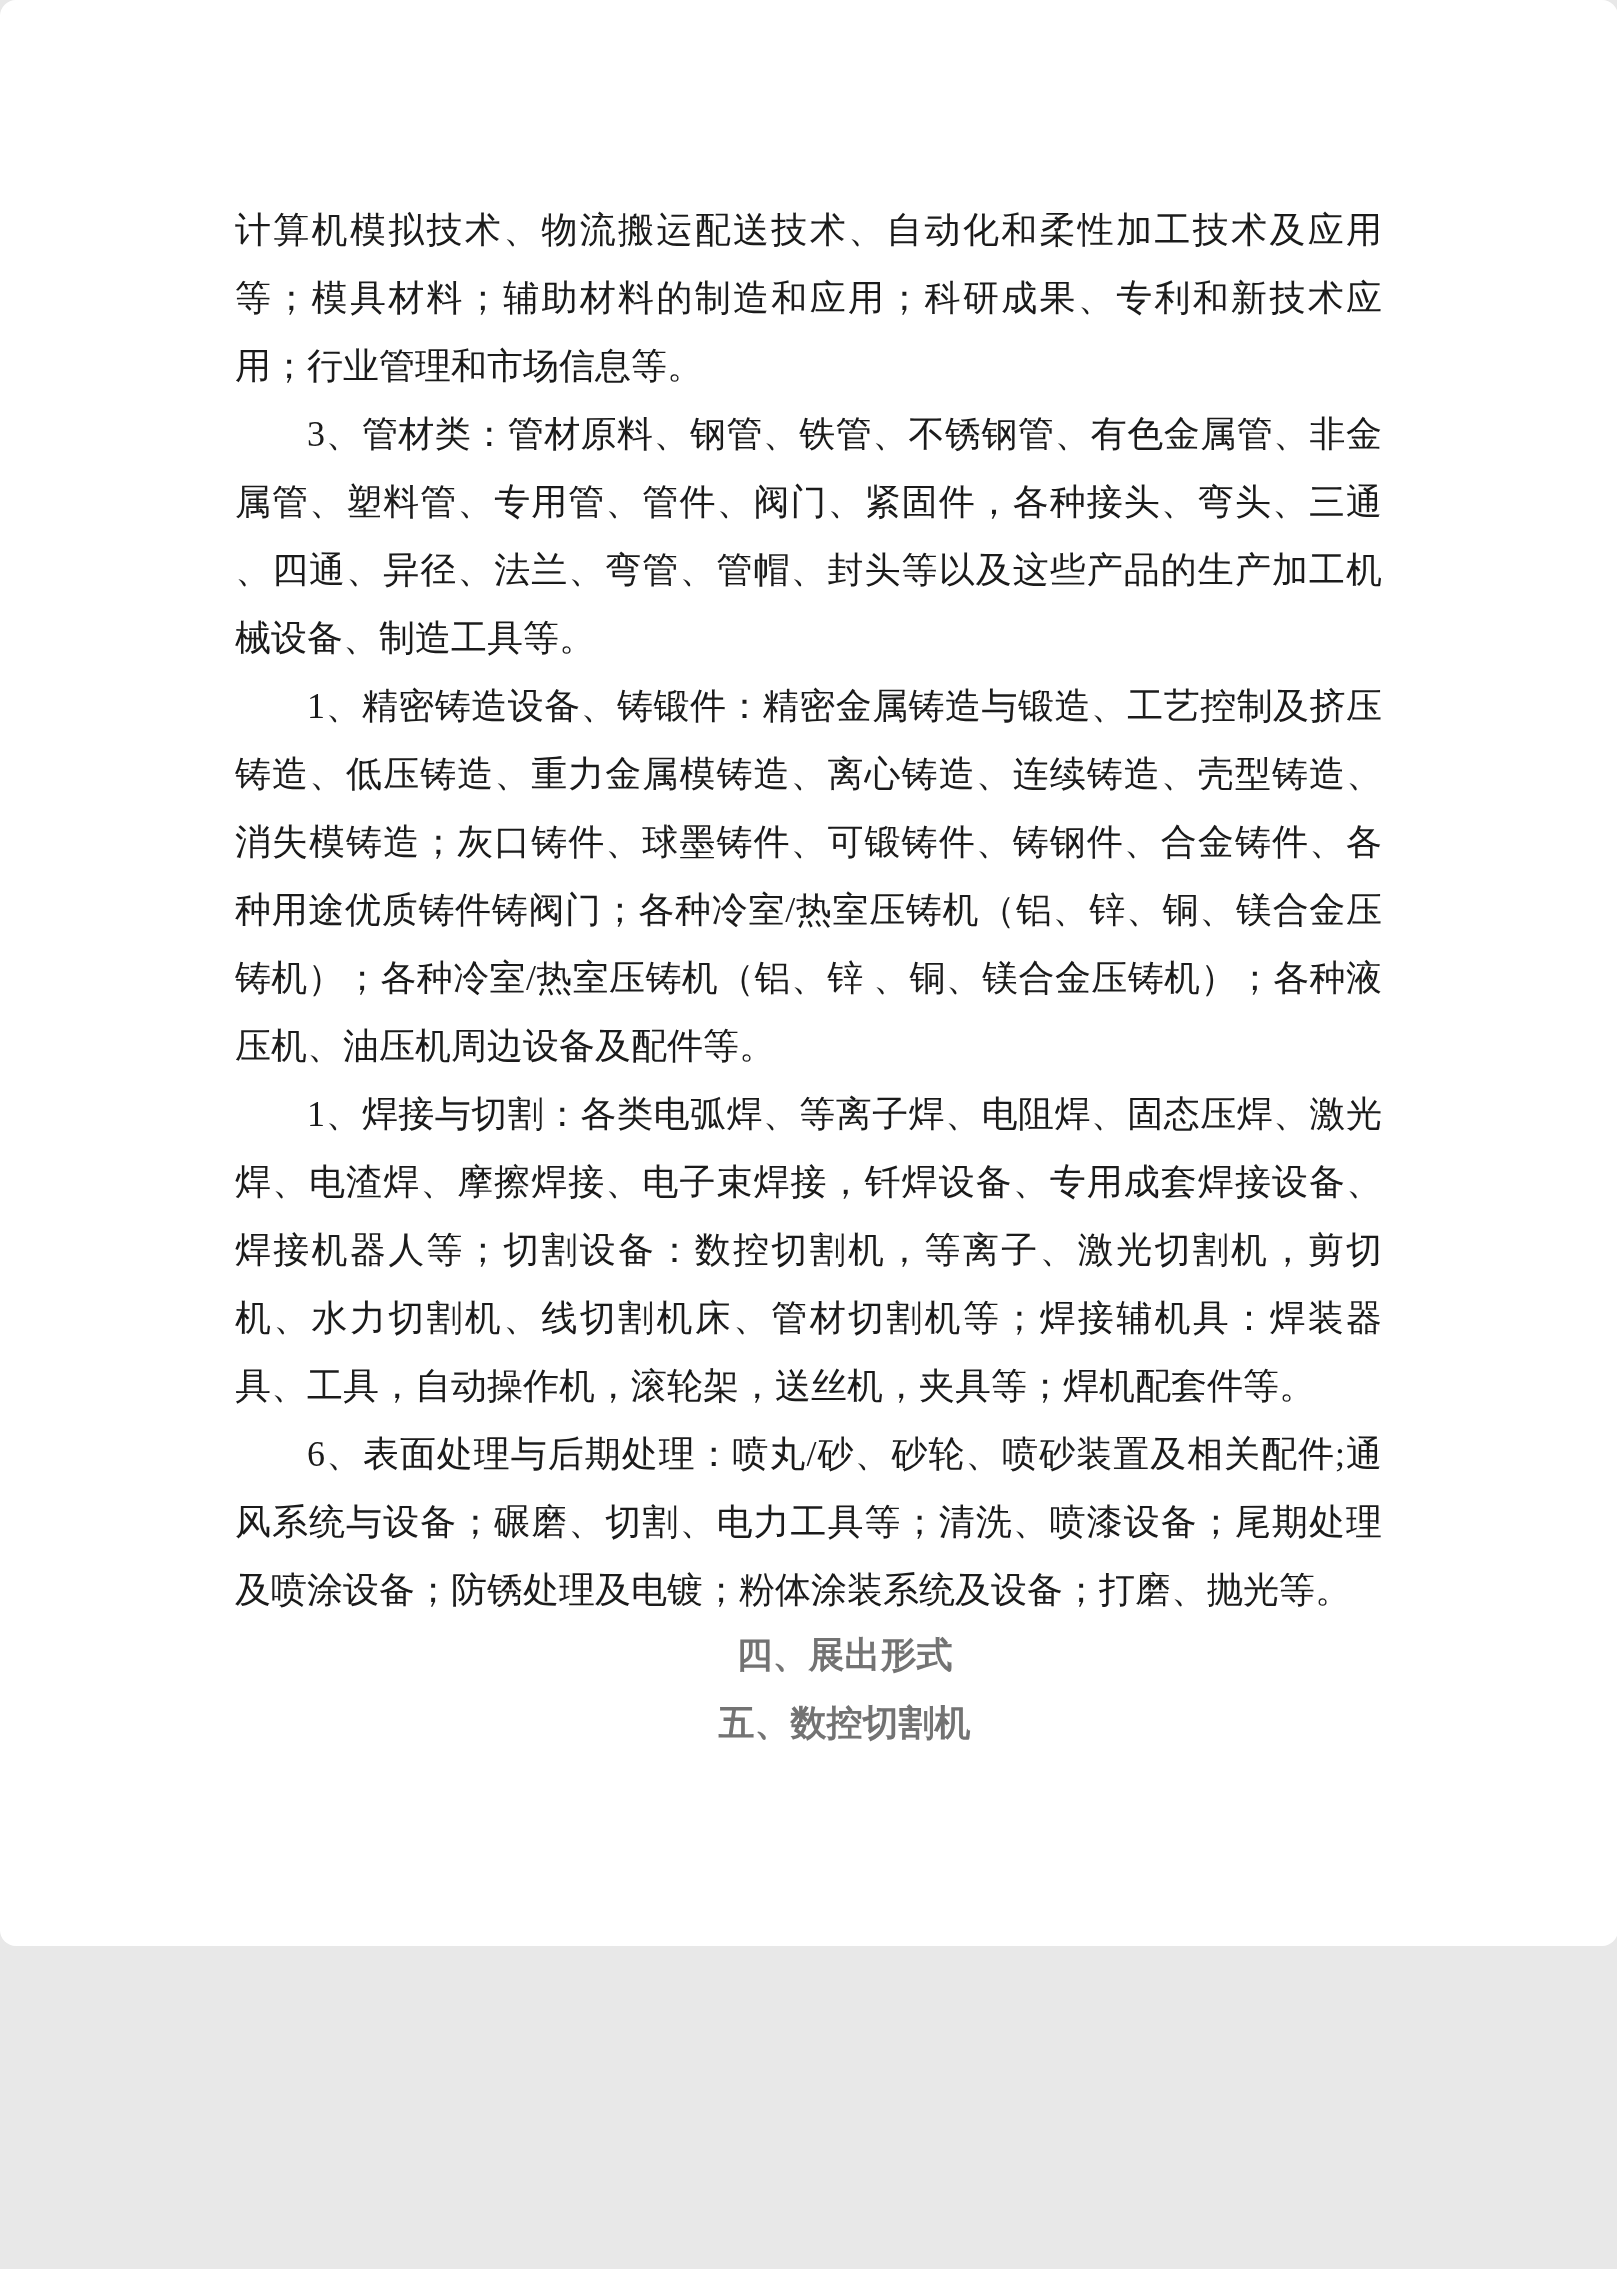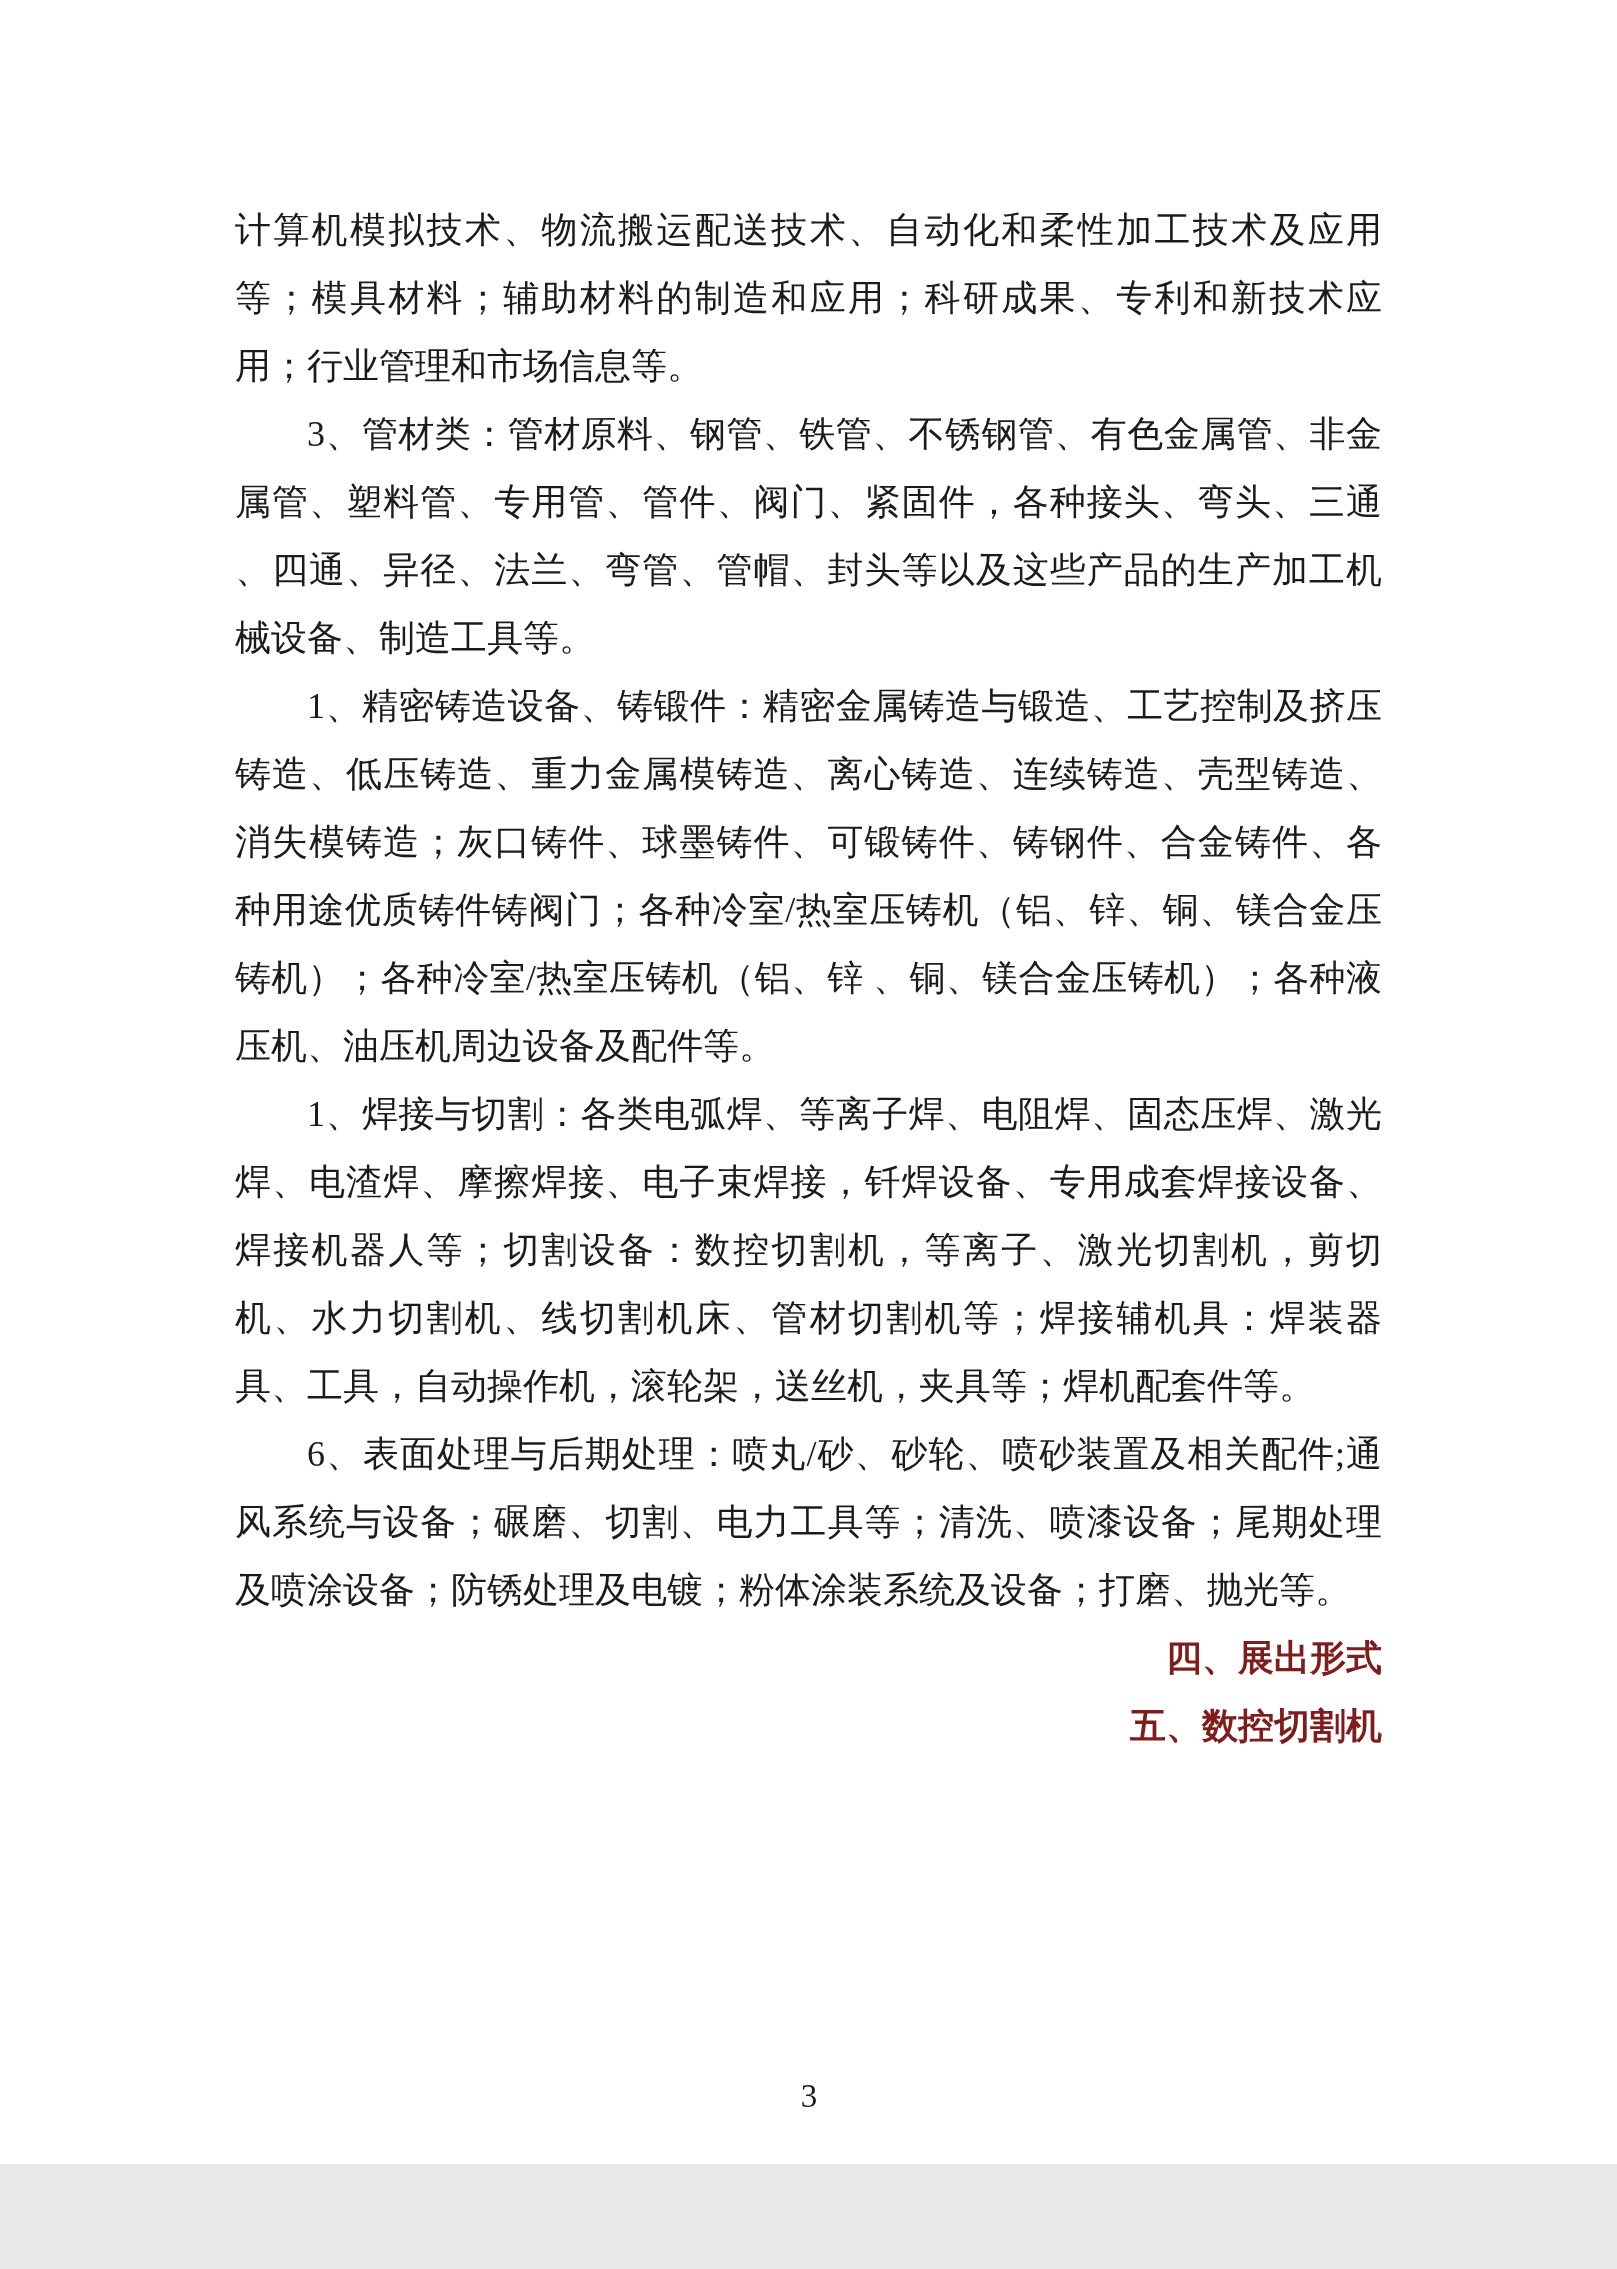--- a/index.html
+++ b/index.html
@@ -3,24 +3,25 @@
 <meta charset="utf-8">
 <style>
   html, body {
     margin: 0;
     padding: 0;
     background: #e8e8e8;
   }
   .page {
     position: relative;
     width: 1618px;
-    height: 2164px;
+    height: 1946px;
     background: #ffffff;
     margin: 0 auto;
     overflow: hidden;
+    border-radius: 16px;
   }
   .content {
     position: absolute;
     left: 235px;
     top: 196px;
     width: 1147px;
   }
   .content p {
     margin: 0;
     padding: 0;
@@ -29,24 +30,24 @@
     line-height: 68px;
     color: #1b1b1b;
     text-align: justify;
     text-justify: inter-ideograph;
     word-break: break-all;
   }
   .content p.indent {
     text-indent: 72px;
   }
   .content p.heading {
-    font-family: Liberation Sans, sans-serif;
+    font-family: Liberation Mono, monospace;
     font-weight: bold;
-    text-align: right;
-    color: #7f1d1d;
+    text-align: center;
+    color: #737373;
   }
   .page-number {
     position: absolute;
     top: 2075px;
     left: 0;
     width: 100%;
     text-align: center;
     font-family: "Liberation Serif", "DejaVu Serif", serif;
     font-size: 33px;
     line-height: 42px;

